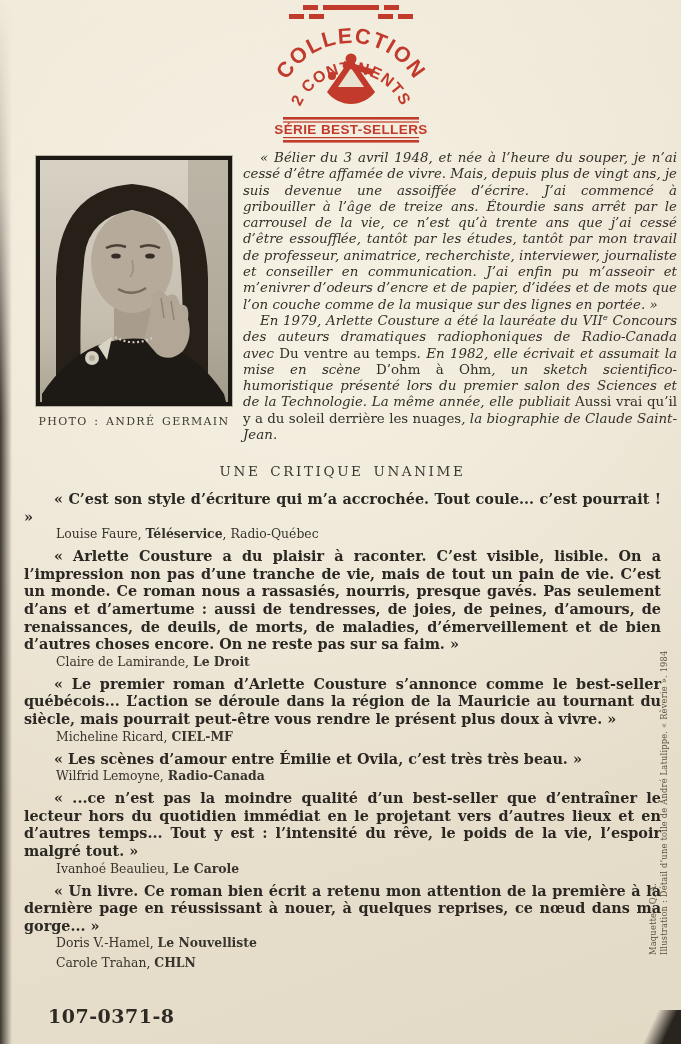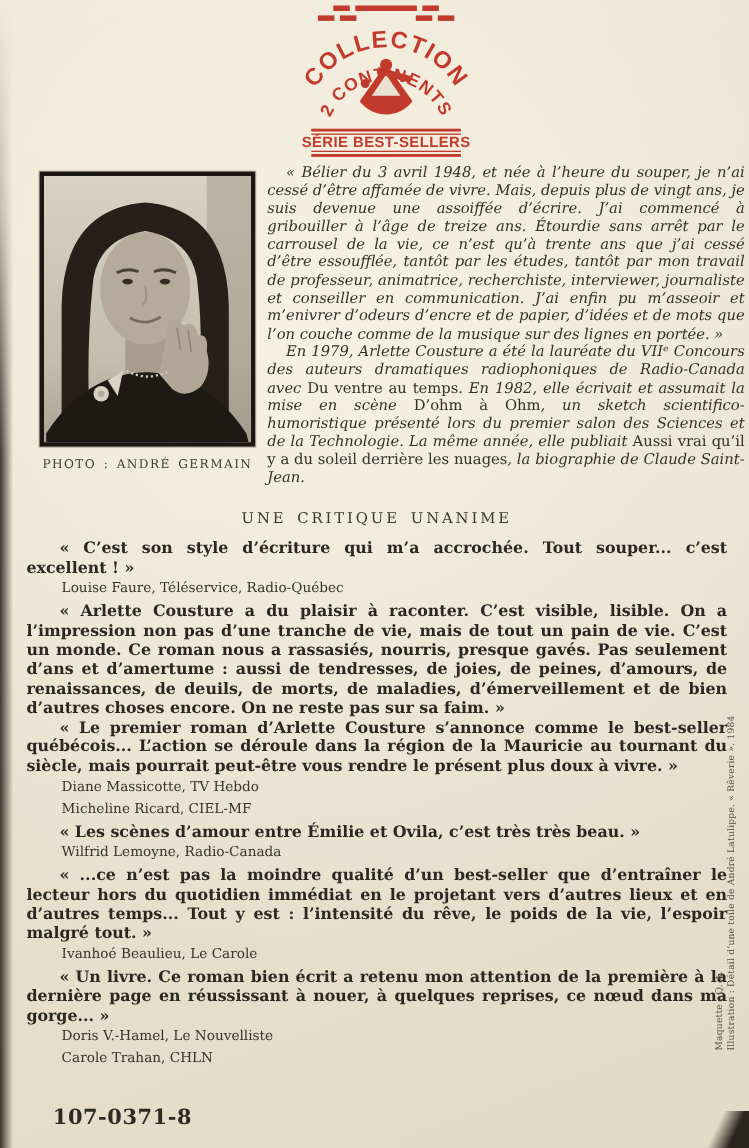--- a/index.html
+++ b/index.html
@@ -34,21 +34,21 @@
   .bio p{margin:0;text-indent:17px;}
   .bio .rom{font-style:normal;}
 
   
   .critique{position:absolute;left:24px;top:451px;width:637px;}
   .critique h2{margin:12px 0 11px 0;text-align:center;font-weight:400;font-size:13.5px;
                letter-spacing:2.6px;word-spacing:3px;color:#3a3731;}
   .rq{margin:0;font-weight:700;font-size:14.4px;line-height:17.6px;text-align:justify;
       text-indent:30px;color:#2b2823;}
   .ra{margin:2px 0 6px 32px;font-size:12.4px;line-height:14px;color:#37342d;}
-  .ra b{font-weight:400;}
+  .ra b{font-weight:700;}
 
   
   .code{position:absolute;left:16px;top:1005px;font-weight:700;font-size:19px;letter-spacing:.5px;color:#2d2a24;margin-left:32px;}
 
   
   .credits{position:absolute;left:499px;top:784px;width:320px;height:22px;
            transform:rotate(-90deg);font-size:8.3px;line-height:11px;
            color:#57503e;letter-spacing:.2px;font-family:"DejaVu Serif",serif;}
   .credits p{margin:0;white-space:nowrap;}
 </style>
@@ -130,31 +130,31 @@
 
   <div class="bio">
     <p>« Bélier du 3 avril 1948, et née à l’heure du souper, je n’ai cessé d’être affamée de vivre. Mais, depuis plus de vingt ans, je suis devenue une assoiffée d’écrire. J’ai commencé à gribouiller à l’âge de treize ans. Étourdie sans arrêt par le carrousel de la vie, ce n’est qu’à trente ans que j’ai cessé d’être essoufflée, tantôt par les études, tantôt par mon travail de professeur, animatrice, recherchiste, interviewer, journaliste et conseiller en communication. J’ai enfin pu m’asseoir et m’enivrer d’odeurs d’encre et de papier, d’idées et de mots que l’on couche comme de la musique sur des lignes en portée. »</p>
     <p><span>En 1979, Arlette Cousture a été la lauréate du VIIᵉ Concours des auteurs dramatiques radiophoniques de Radio-Canada avec </span><span class="rom">Du ventre au temps</span><span>. En 1982, elle écrivait et assumait la mise en scène </span><span class="rom">D’ohm à Ohm</span><span>, un sketch scientifico-humoristique présenté lors du premier salon des Sciences et de la Technologie. La même année, elle publiait </span><span class="rom">Aussi vrai qu’il y a du soleil derrière les nuages</span><span>, la biographie de Claude Saint-Jean.</span></p>
   </div>
 
   <div class="critique">
     <h2>UNE CRITIQUE UNANIME</h2>
 
     <div class="review">
-      <p class="rq">« C’est son style d’écriture qui m’a accrochée. Tout souper... c’est excellent ! »</p>
+      <p class="rq">« C’est son style d’écriture qui m’a accrochée. Tout coule... c’est pourrait ! »</p>
       <p class="ra"><span>Louise Faure, </span><b>Téléservice</b><span>, Radio-Québec</span></p>
     </div>
 
     <div class="review">
       <p class="rq">« Arlette Cousture a du plaisir à raconter. C’est visible, lisible. On a l’impression non pas d’une tranche de vie, mais de tout un pain de vie. C’est un monde. Ce roman nous a rassasiés, nourris, presque gavés. Pas seulement d’ans et d’amertume : aussi de tendresses, de joies, de peines, d’amours, de renaissances, de deuils, de morts, de maladies, d’émerveillement et de bien d’autres choses encore. On ne reste pas sur sa faim. »</p>
+      <p class="ra"><span>Claire de Lamirande, </span><b>Le Droit</b><span></span></p>
     </div>
 
     <div class="review">
       <p class="rq">« Le premier roman d’Arlette Cousture s’annonce comme le best-seller québécois... L’action se déroule dans la région de la Mauricie au tournant du siècle, mais pourrait peut-être vous rendre le présent plus doux à vivre. »</p>
-      <p class="ra"><span>Diane Massicotte, </span><b>TV Hebdo</b><span></span></p>
     </div>
 
     <div class="review">
       <p class="ra"><span>Micheline Ricard, </span><b>CIEL-MF</b><span></span></p>
     </div>
 
     <div class="review">
       <p class="rq">« Les scènes d’amour entre Émilie et Ovila, c’est très très beau. »</p>
       <p class="ra"><span>Wilfrid Lemoyne, </span><b>Radio-Canada</b><span></span></p>
     </div>

